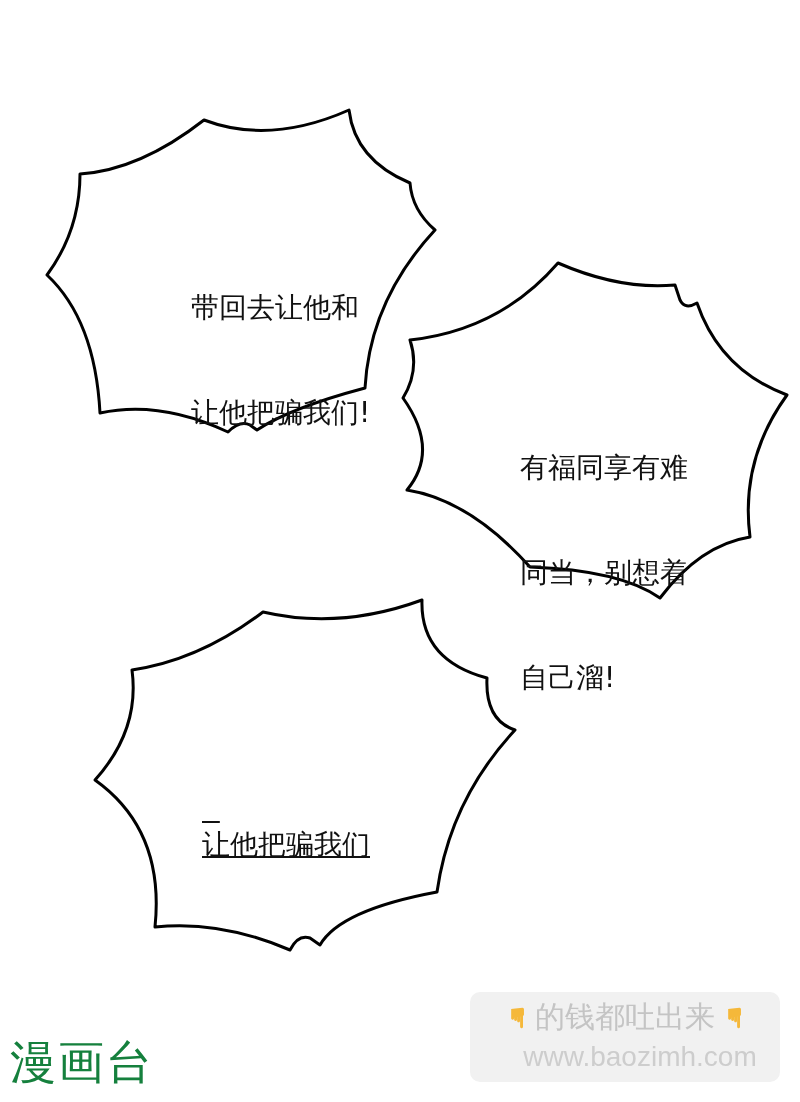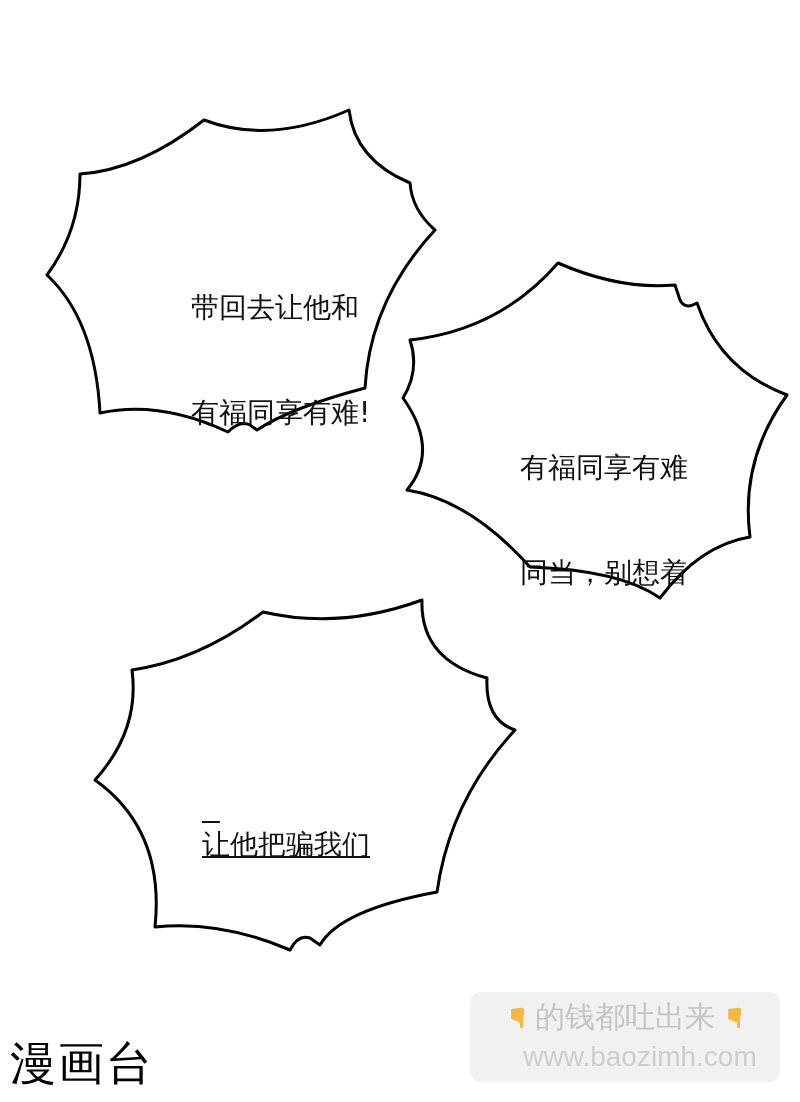--- a/index.html
+++ b/index.html
@@ -9,22 +9,22 @@
   .bubble-text { position: absolute; color: #111111; font-size: 28px; line-height: 35px;
                  letter-spacing: 0px; white-space: pre; }
   .bubble-text span { display: block; }
   .watermark-site { position: absolute; left: 470px; top: 992px; width: 310px; height: 90px;
                     background: #f1f1f1; border-radius: 10px; }
   .wm-line1 { position: absolute; left: 0; top: 6px; width: 310px; text-align: center;
               font-size: 30px; color: #c4c4c4; line-height: 38px; }
   .wm-line2 { position: absolute; left: 0; top: 46px; width: 340px; text-align: center;
               font-size: 28px; color: #cdcdcd; line-height: 38px; font-family: "Liberation Sans", sans-serif; }
   .hand { color: #f5b83a; font-size: 28px; display: inline-block; transform: rotate(90deg); margin: 0 6px; }
-  .wm-brand { position: absolute; left: 10px; top: 1033px; font-size: 46px; color: #000000;
-              letter-spacing: 2px; line-height: 60px; }
+  .wm-brand { position: absolute; left: 10px; top: 1033px; font-size: 46px; color: #15803d;
+              letter-spacing: 2px; line-height: 60px; font-family: Liberation Serif, serif; }
 </style>
 </head>
 <body>
 
 <svg class="bubble-svg" viewBox="0 0 800 1102">
 
   <path d="M80,174 Q140,170 204,120 Q270,145 349,110 Q355,160 410,183 Q412,210 435,230
            Q370,300 365,388 Q290,408 257,430 L250,425 Q240,420 228,432 Q160,400 100,413
            Q95,320 47,275 Q80,230 80,174 Z" fill="#ffffff" stroke="#000000" stroke-width="3" stroke-linejoin="round"></path>
 
@@ -32,26 +32,27 @@
            Q720,370 787,395 Q740,460 750,537 Q700,545 660,598 Q620,570 530,567
            Q470,500 407,490 Q440,450 403,398 Q420,370 410,340 Z" fill="#ffffff" stroke="#000000" stroke-width="3" stroke-linejoin="round"></path>
 
   <path d="M132,670 Q200,660 263,612 Q340,630 422,600 Q420,660 487,678 Q485,720 515,730
            Q450,800 437,892 Q340,910 320,945 L310,938 Q298,934 290,950 Q220,920 155,927
            Q165,830 95,780 Q140,730 132,670 Z" fill="#ffffff" stroke="#000000" stroke-width="3" stroke-linejoin="round"></path>
 </svg>
 
 <div class="bubble-text" style="left:146px; top:220px;margin-left:45px;">
   <span>带回去让他和</span>
-  <span>有福同享有难!</span>
+  <span>让他把骗我们!</span>
 </div>
 
 <div class="bubble-text" style="left:512px; top:380px;margin-left:8px;">
   <span>有福同享有难</span>
   <span>同当，别想着</span>
+  <span>自己溜!</span>
 </div>
 
 <div class="bubble-text" style="left:202px; top:757px;text-decoration:underline;">
   <span>让他把骗我们</span>
 </div>
 
 <div class="watermark-site">
   <div class="wm-line1">
     <span class="hand">☛</span><span>的钱都吐出来</span><span class="hand">☛</span>
   </div>

